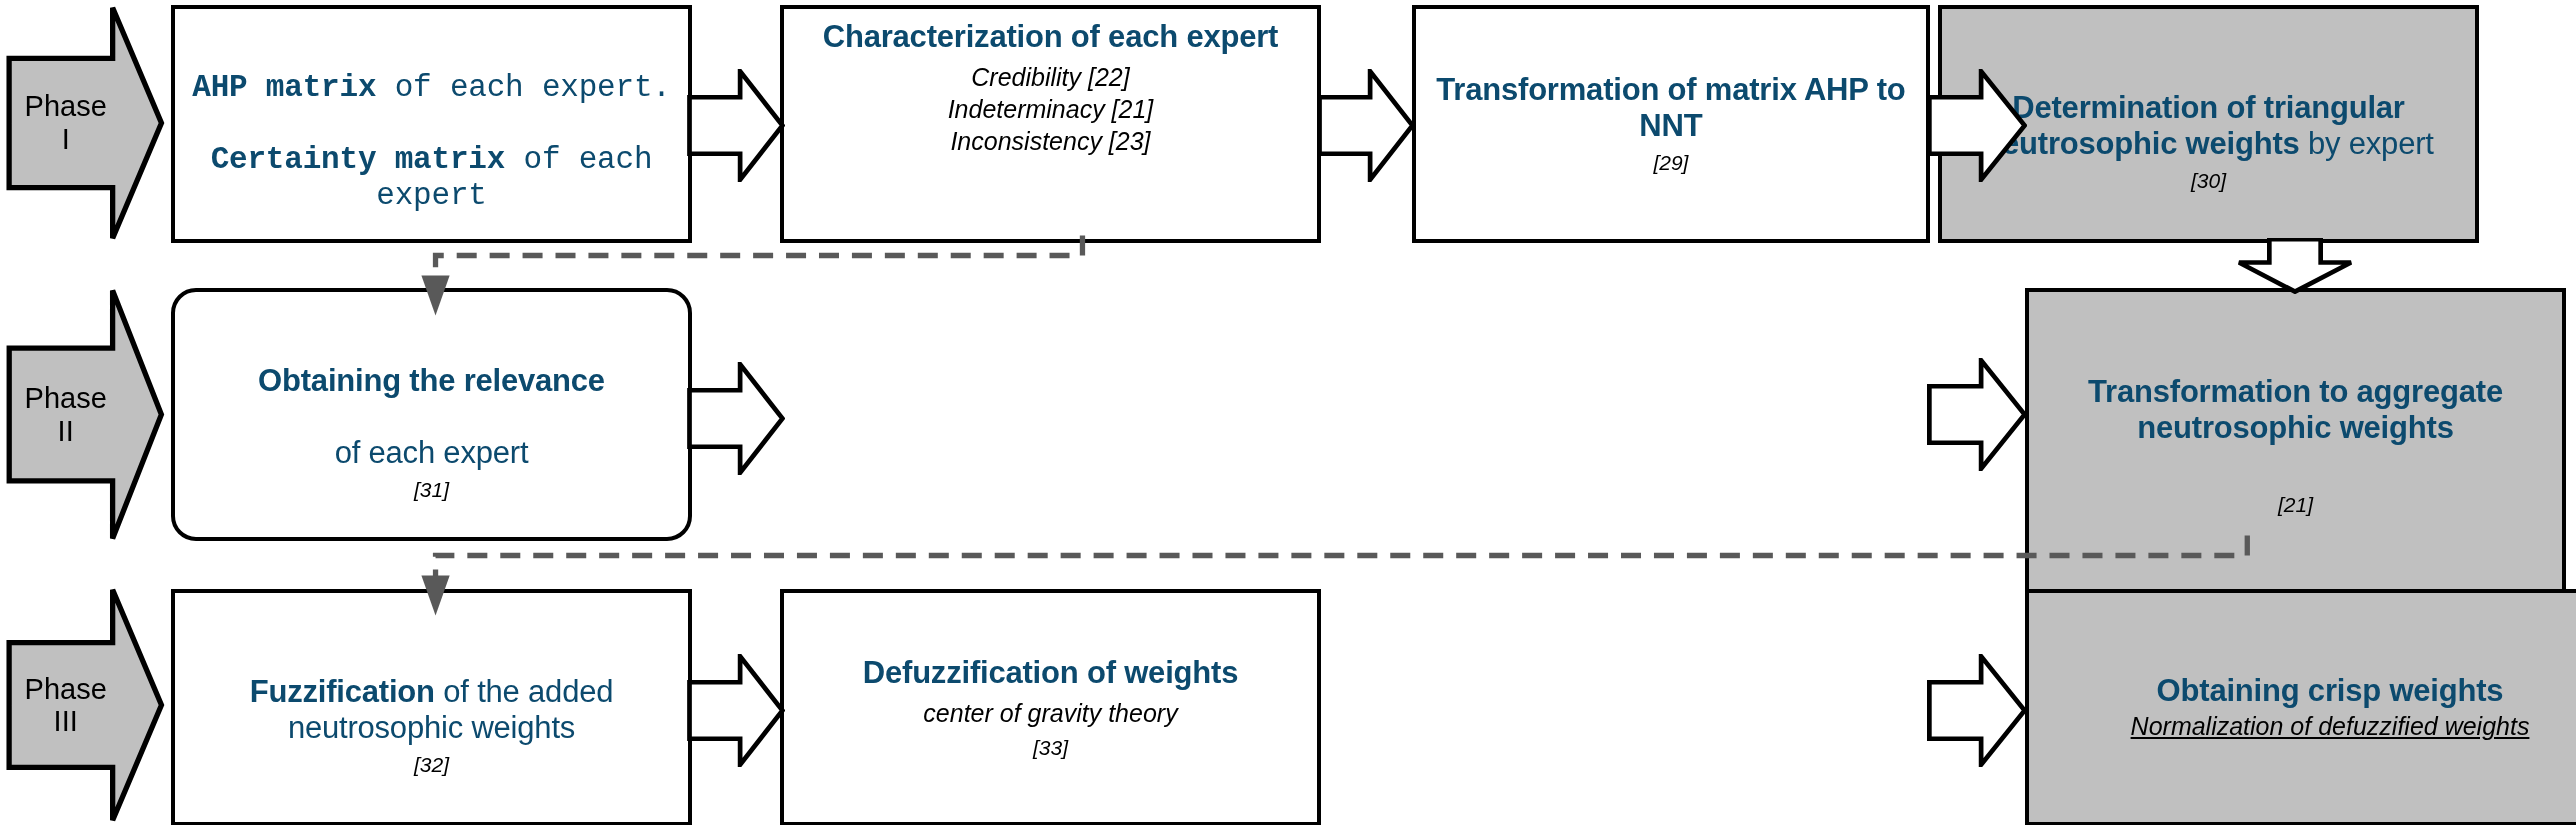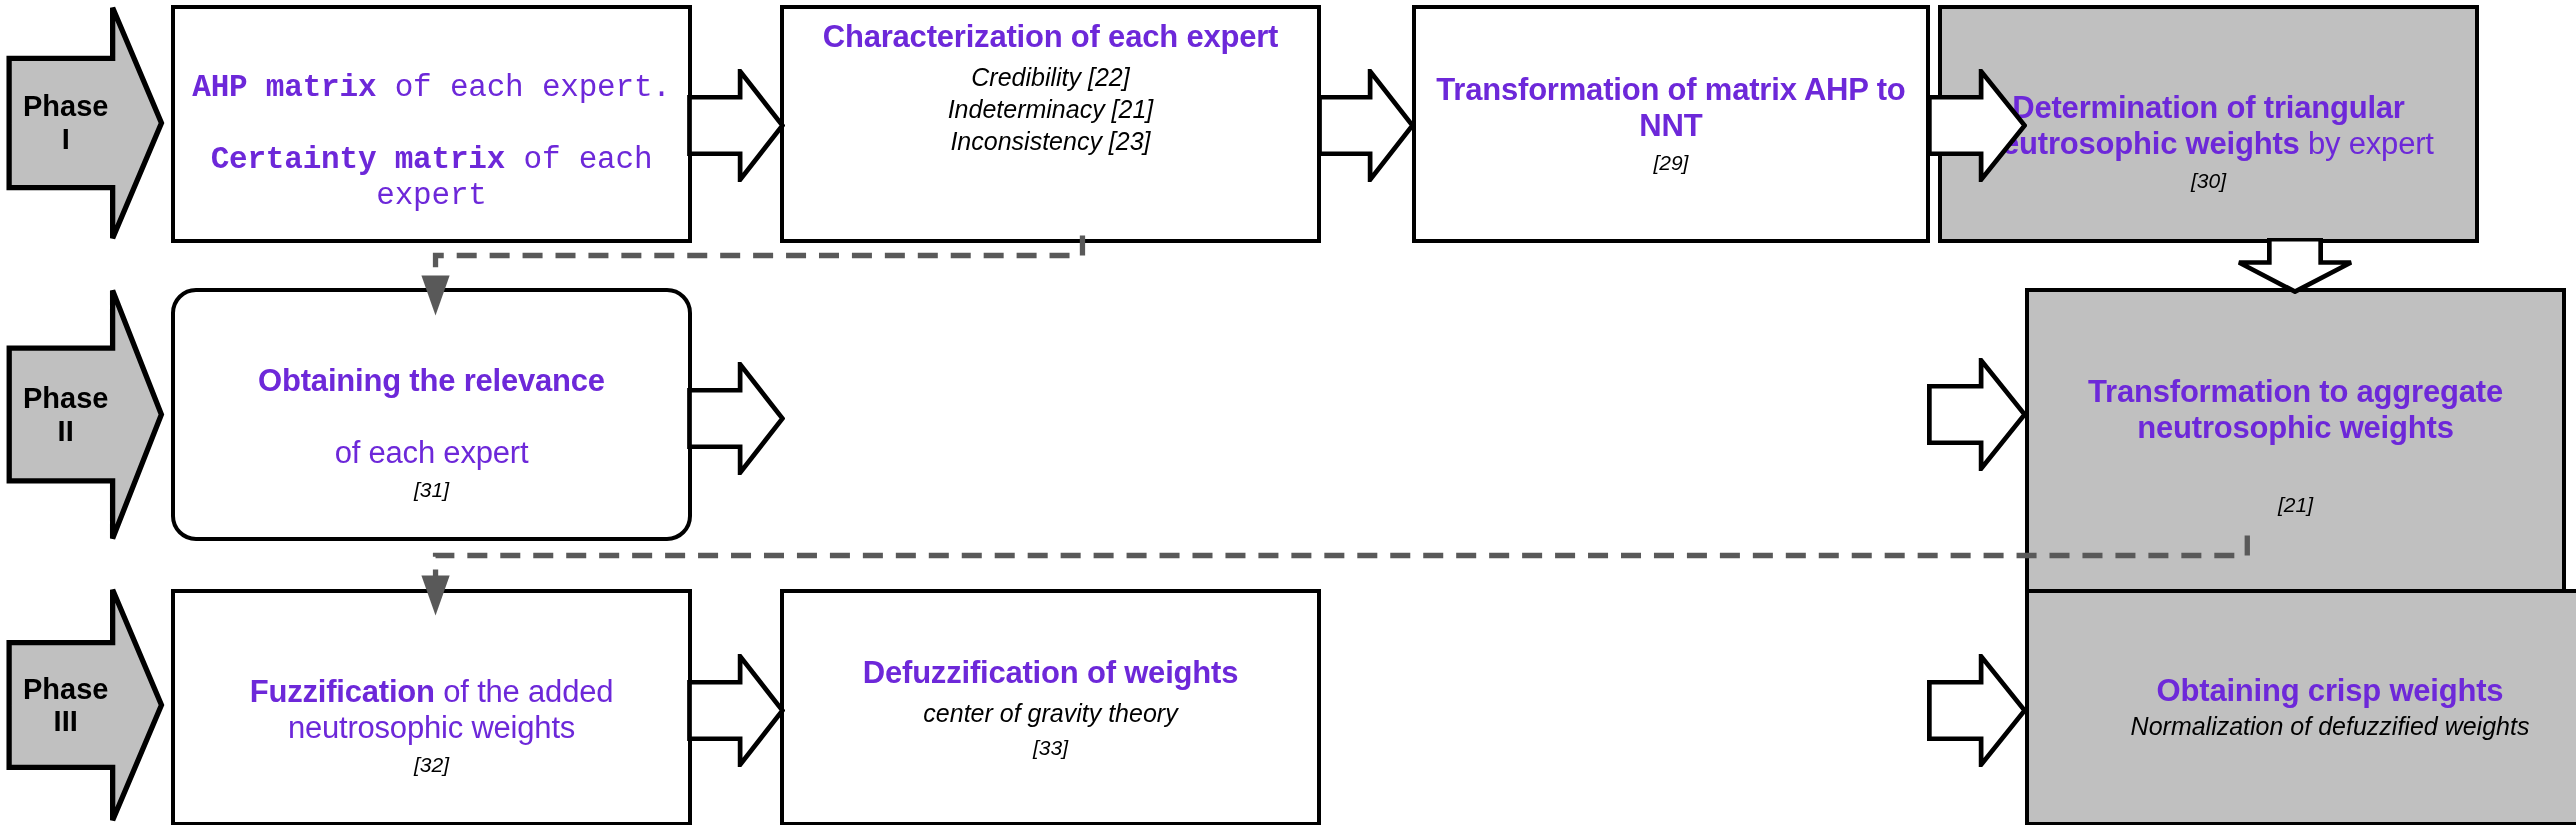--- a/index.html
+++ b/index.html
@@ -22,56 +22,56 @@
     align-items:center;
     justify-content:center;
     text-align:center;
     padding:3.5px 8.2px;
     line-height:1.16;
   }
   .box.shaded{background:#c0c0c0;}
   .ttl{
     font-size:31px;
     font-weight:700;
-    color:#6d28d9;
+    color:#0c4a6e;
     letter-spacing:-0.2px;
     white-space:pre-line;
   }
   .ttl .reg{font-weight:400;}
   .sub{
     font-size:25px;
     font-style:italic;
     font-weight:400;
     color:#000;
     margin-top:5.9px;
     white-space:pre-line;
     line-height:1.28;
   }
   .ref{
     font-size:21px;
     font-style:italic;
     font-weight:400;
     color:#000;
     margin-top:7px;
   }
-  .sub.tight{margin-top:2px;}
+  .sub.tight{margin-top:2px;text-decoration:underline;}
   
   .phase{
     position:absolute;
     display:flex;
     align-items:center;
     justify-content:center;
   }
   .phase svg{position:absolute;left:0;top:0;}
   .phase .plabel{
     position:relative;
     z-index:2;
     text-align:center;
     font-size:29px;
-    font-weight:700;
+    font-weight:400;
     color:#000;
     line-height:1.12;
     margin-right:38px;
     white-space:pre-line;
   }
   
   .conn{position:absolute;}
   .conn svg{display:block;}
   .dash{position:absolute;}
   .dash svg{display:block;overflow:visible;}

